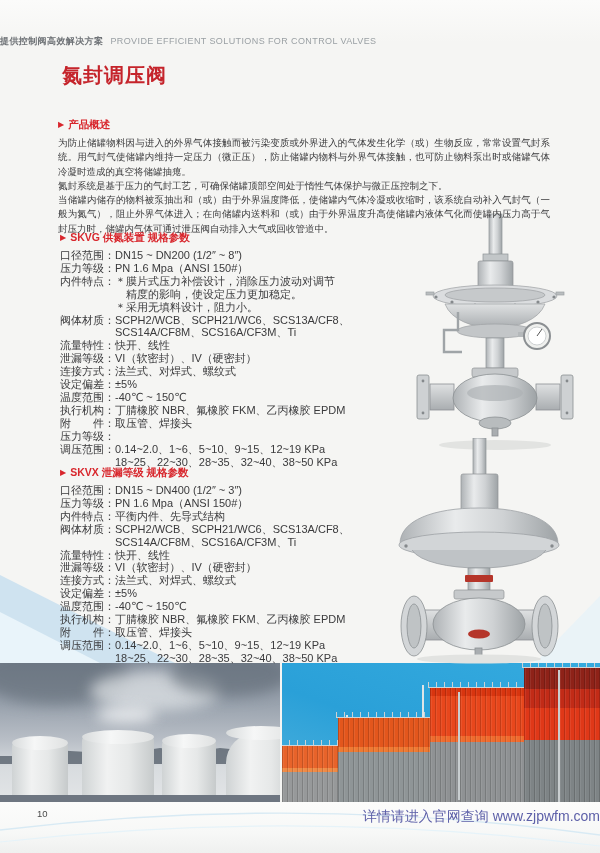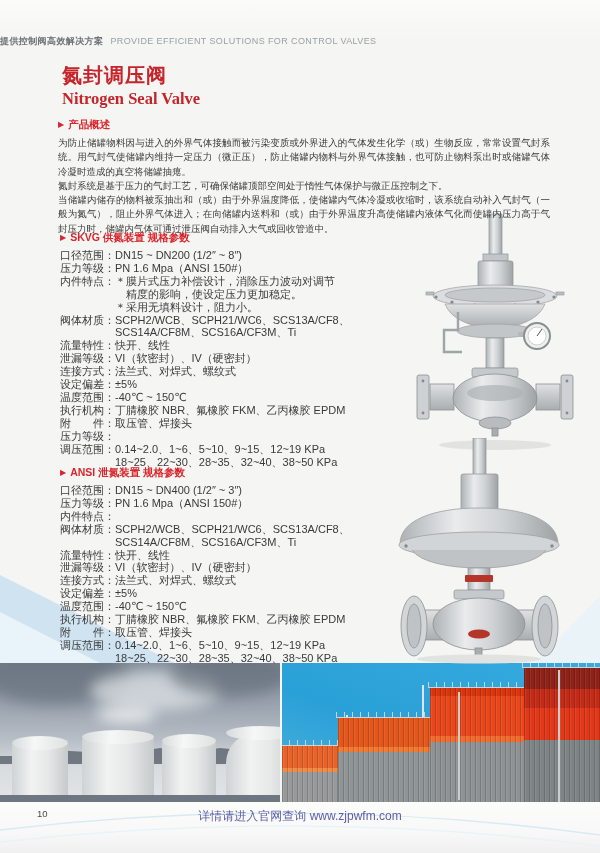--- a/index.html
+++ b/index.html
@@ -51,34 +51,33 @@
           background:linear-gradient(90deg,#d8dbdc,#f6f7f7 40%,#dfe1e1)}
   .ground{position:absolute;left:0;bottom:0;width:100%;height:7px;background:#6e7681}
   .tank-r{position:absolute;bottom:0;
           background-image:repeating-linear-gradient(90deg,rgba(0,0,0,.16) 0 1px,rgba(255,255,255,.07) 1px 2px,transparent 2px 5px),var(--bands)}
   .rail{position:absolute;left:-2%;top:-6px;width:104%;height:6px;border-bottom:1.5px solid #cfd4d6;
         background:repeating-linear-gradient(90deg,#ccd1d3 0 1px,transparent 1px 8px)}
   .pipe{position:absolute;width:1.5px;background:#dfe5e7}
   
   .footer-band{position:absolute;left:0;top:802px;width:600px;height:51px;background:linear-gradient(180deg,#fcfcfb 0%,#f7f8f7 60%,#eff0ef 100%)}
   .page-num{position:absolute;left:37px;top:808px;font-size:9.5px;color:#4a4a4a}
-  .site-note{position:absolute;left:0;top:808px;width:100%;text-align:center;font-size:12px;color:var(--footer-link)}
+  .site-note{position:absolute;left:0;top:808px;width:100%;text-align:right;font-size:14px;color:var(--footer-link)}
 </style>
 </head>
 <body>
 
 <div class="page">
 
   <div class="tagline">
     <span class="zh">提供控制阀高效解决方案</span><span class="en">PROVIDE EFFICIENT SOLUTIONS FOR CONTROL VALVES</span>
   </div>
 
   <div class="title-block">
     <div class="title-zh">氮封调压阀</div>
-    <div class="title-en">Nitrogen Seal Valve</div>
   </div>
 
   <svg class="ribbon" style="left:0;top:540px" width="230" height="123" viewBox="0 0 230 123">
     <polygon points="0,35 175,123 0,123" fill="#cfe3f0"></polygon>
     <polygon points="0,72 100,123 0,123" fill="#e9f4fa"></polygon>
   </svg>
   <svg class="ribbon" style="left:535px;top:596px" width="65" height="67" viewBox="0 0 65 67">
     <polygon points="65,0 65,67 0,67" fill="#e6f1f8" opacity="0.75"></polygon>
   </svg>
 
@@ -165,36 +164,37 @@
           <span class="spec-label">调压范围：</span>
           <span class="spec-value">0.14~2.0、1~6、5~10、9~15、12~19 KPa
 18~25、22~30、28~35、32~40、38~50 KPa</span>
         </div>
       </div>
   </div>
 
   <div class="spec-section" style="top:466px">
     <div class="sec-heading">
       <span class="tri">▶</span>
-      <span>ANSI 泄氮装置 规格参数</span>
+      <span>SKVX 泄漏等级 规格参数</span>
     </div>
     <div>
 
         <div class="spec-row">
           <span class="spec-label">口径范围：</span>
           <span class="spec-value">DN15 ~ DN400 (1/2″ ~ 3″)</span>
         </div>
 
         <div class="spec-row">
           <span class="spec-label">压力等级：</span>
           <span class="spec-value">PN 1.6 Mpa（ANSI 150#）</span>
         </div>
 
         <div class="spec-row">
           <span class="spec-label">内件特点：</span>
+          <span class="spec-value">平衡内件、先导式结构</span>
         </div>
 
         <div class="spec-row">
           <span class="spec-label">阀体材质：</span>
           <span class="spec-value">SCPH2/WCB、SCPH21/WC6、SCS13A/CF8、
 SCS14A/CF8M、SCS16A/CF3M、Ti</span>
         </div>
 
         <div class="spec-row">
           <span class="spec-label">流量特性：</span>

